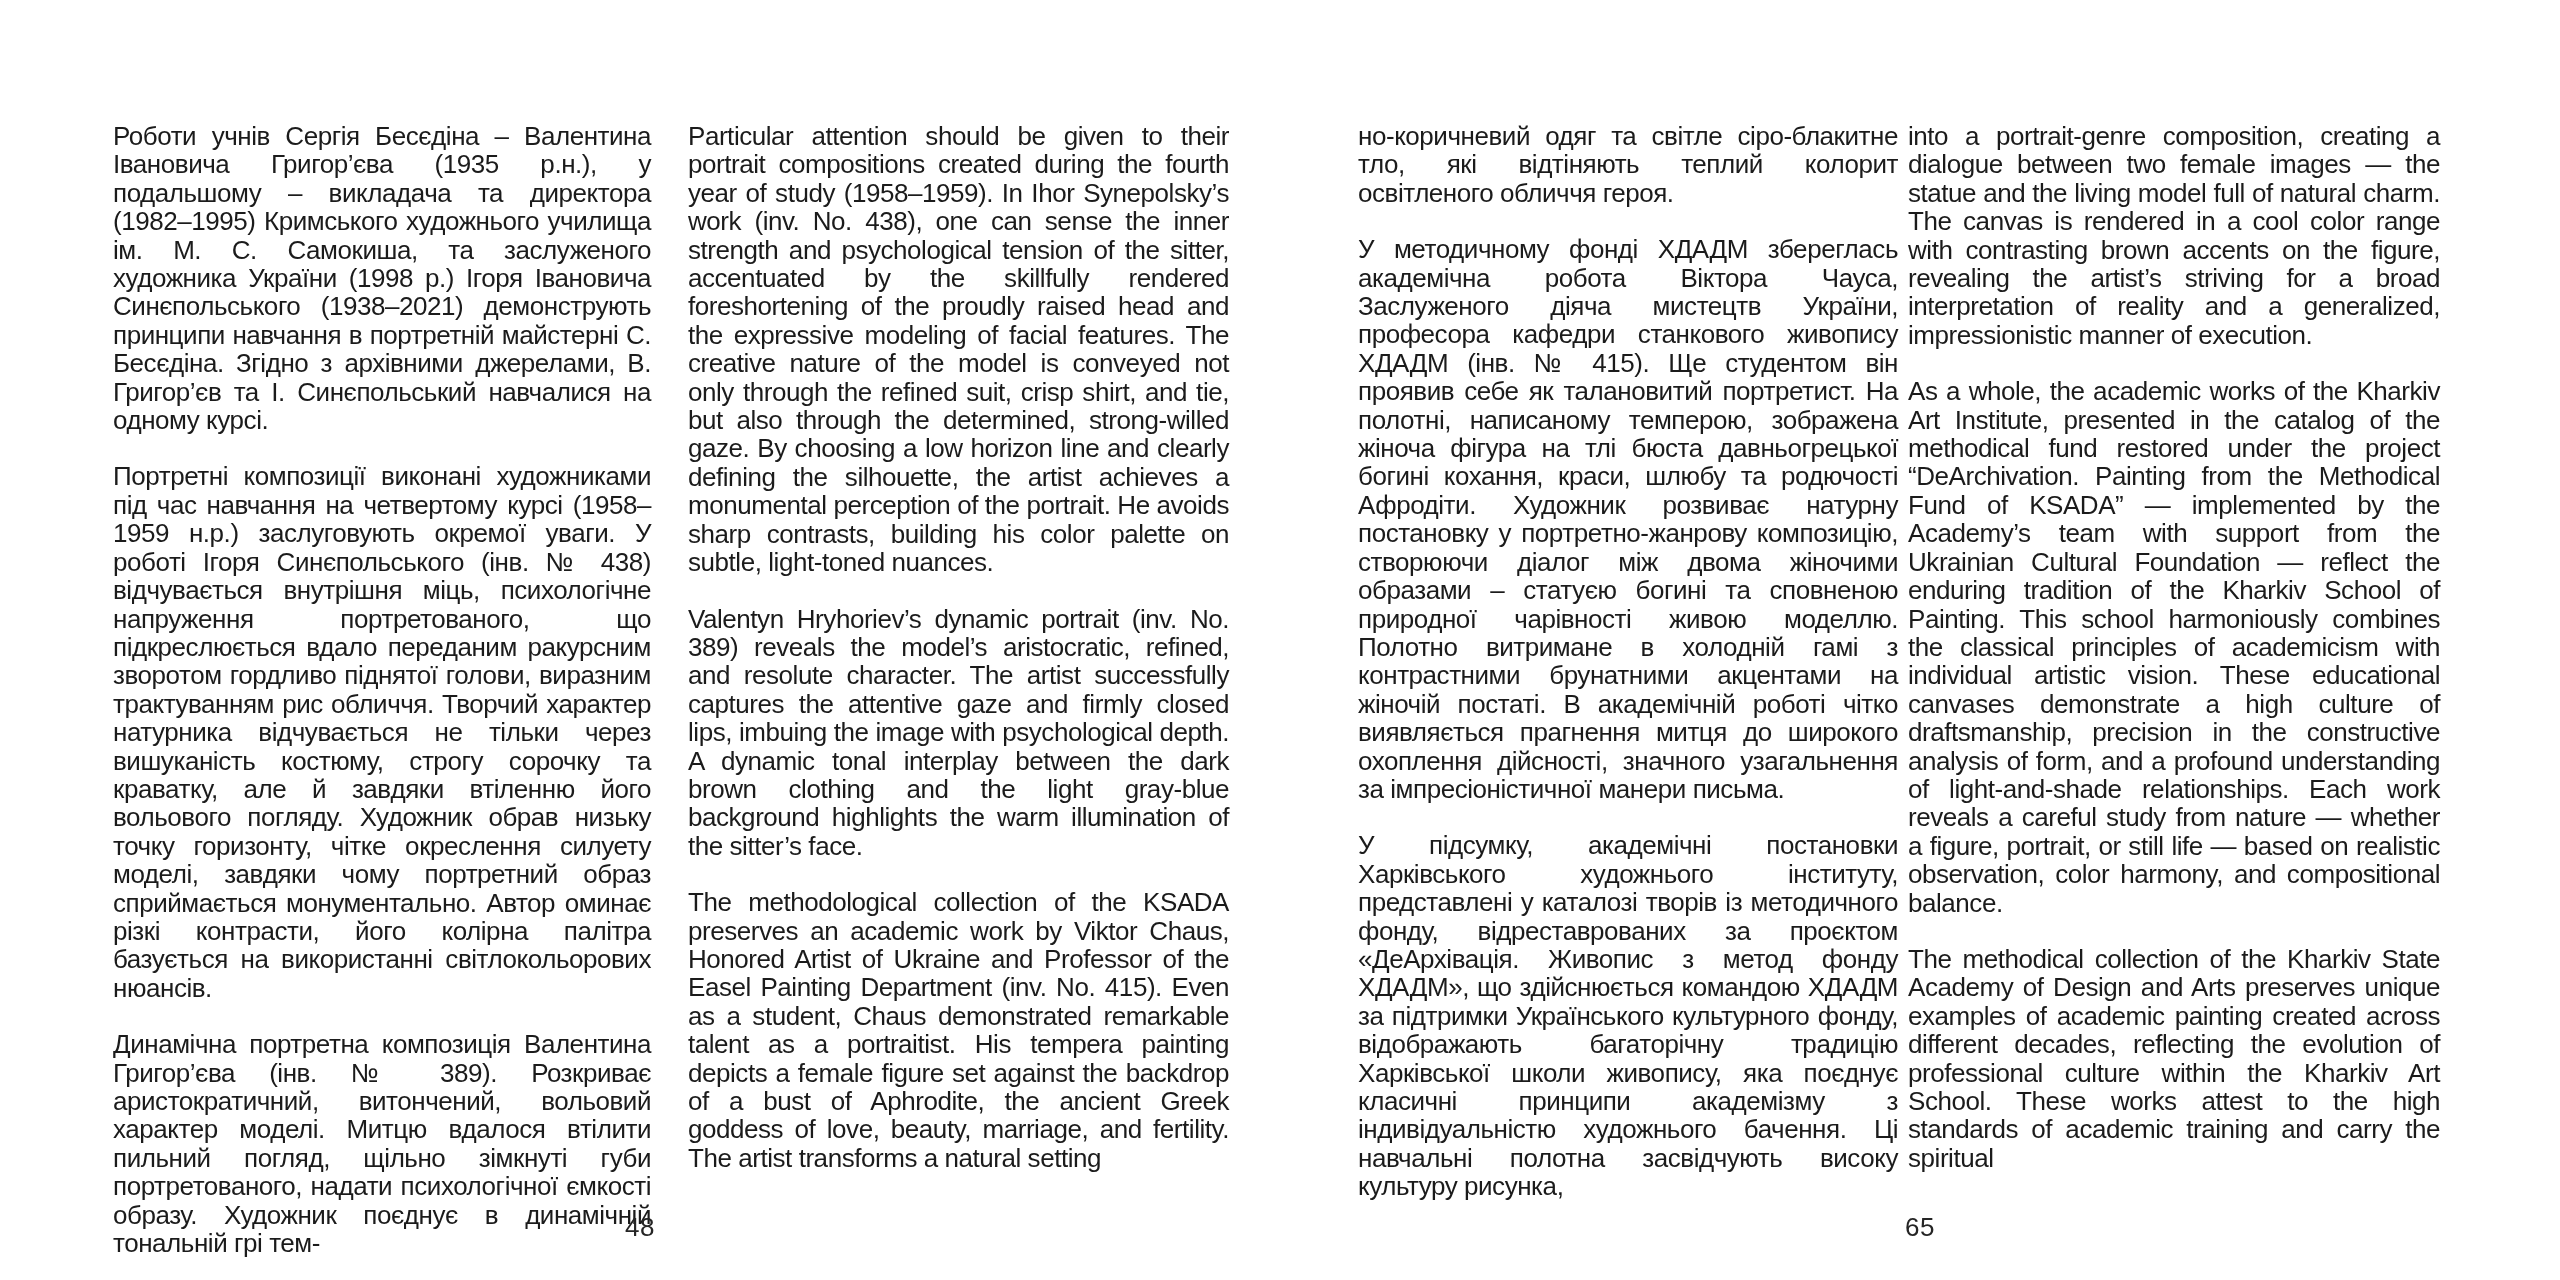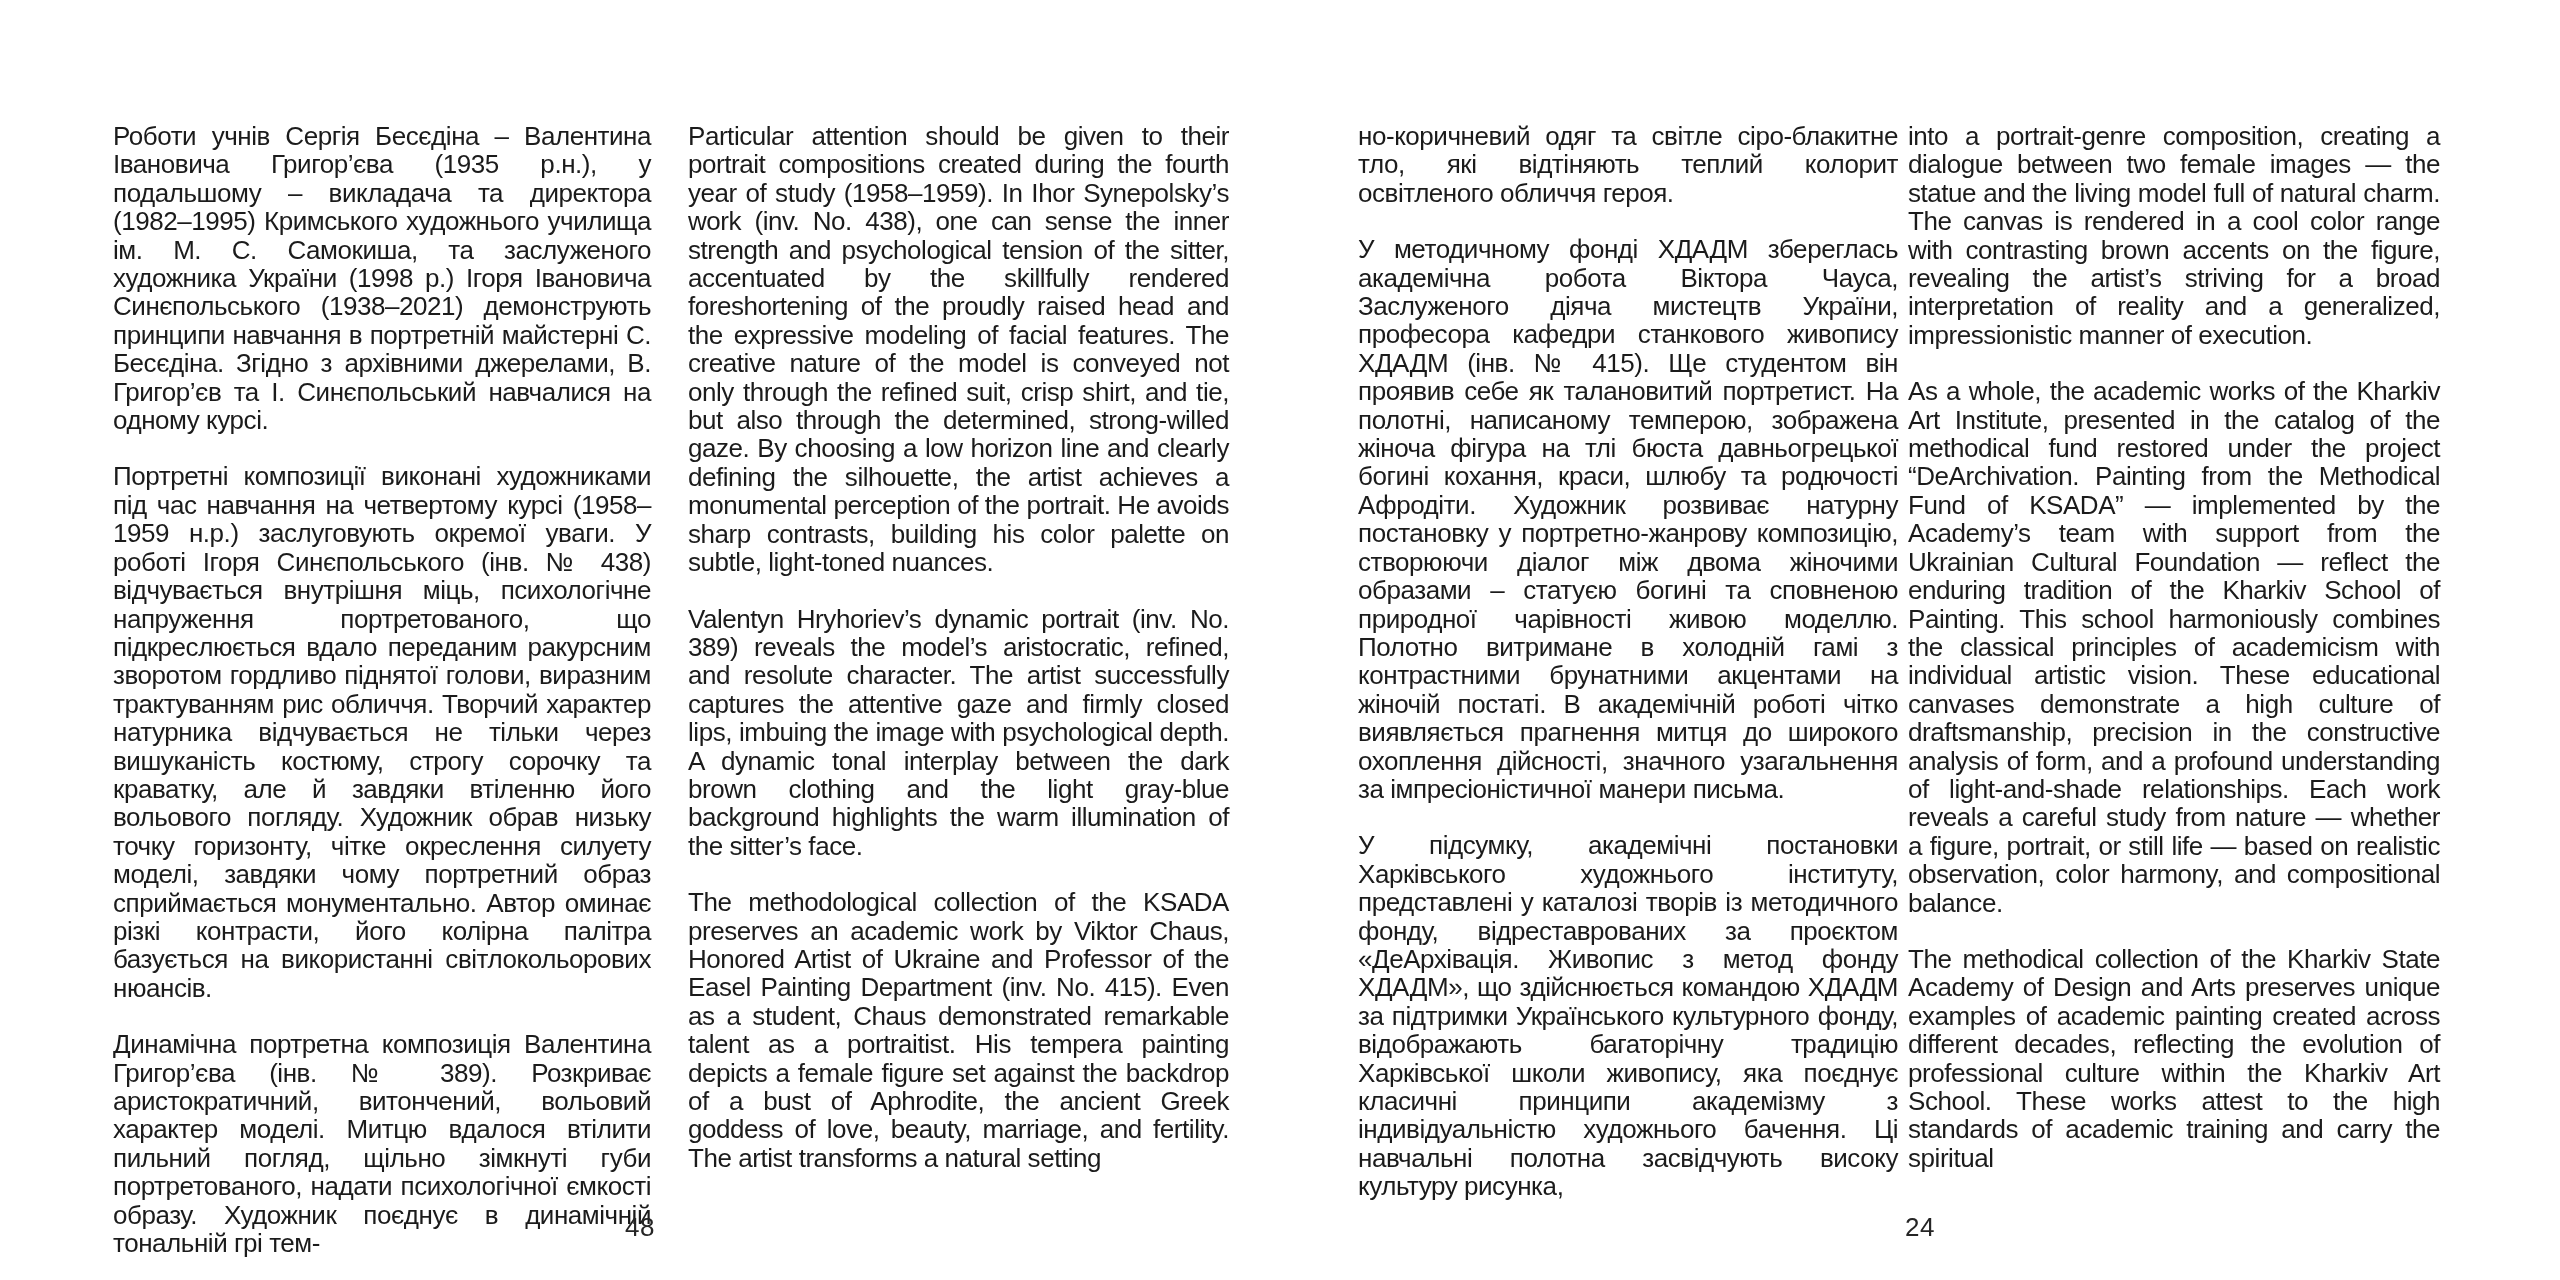--- a/index.html
+++ b/index.html
@@ -87,16 +87,16 @@
     <div class="column col-c" lang="uk">
       <p>но-коричневий одяг та світле сіро-блакитне тло, які відтіняють теплий колорит освітленого обличчя героя.</p>
       <p>У методичному фонді ХДАДМ збереглась академічна робота Віктора Чауса, Заслуженого діяча мистецтв України, професора кафедри станкового живопису ХДАДМ (інв. № 415). Ще студентом він проявив себе як талановитий портретист. На полотні, написаному темперою, зображена жіноча фігура на тлі бюста давньогрецької богині кохання, краси, шлюбу та родючості Афродіти. Художник розвиває натурну постановку у портретно-жанрову композицію, створюючи діалог між двома жіночими образами – статуєю богині та сповненою природної чарівності живою моделлю. Полотно витримане в холодній гамі з контрастними брунатними акцентами на жіночій постаті. В академічній роботі чітко виявляється прагнення митця до широкого охоплення дійсності, значного узагальнення за імпресіоністичної манери письма.</p>
       <p>У підсумку, академічні постановки Харківського художнього інституту, представлені у каталозі творів із методичного фонду, відреставрованих за проєктом «ДеАрхівація. Живопис з метод фонду ХДАДМ», що здійснюється командою ХДАДМ за підтримки Українського культурного фонду, відображають багаторічну традицію Харківської школи живопису, яка поєднує класичні принципи академізму з індивідуальністю художнього бачення. Ці навчальні полотна засвідчують високу культуру рисунка,</p>
     </div>
     <div class="column col-d" lang="en">
       <p>into a portrait-genre composition, creating a dialogue between two female images — the statue and the living model full of natural charm. The canvas is rendered in a cool color range with contrasting brown accents on the figure, revealing the artist’s striving for a broad interpretation of reality and a generalized, impressionistic manner of execution.</p>
       <p>As a whole, the academic works of the Kharkiv Art Institute, presented in the catalog of the methodical fund restored under the project “DeArchivation. Painting from the Methodical Fund of KSADA” — implemented by the Academy’s team with support from the Ukrainian Cultural Foundation — reflect the enduring tradition of the Kharkiv School of Painting. This school harmoniously combines the classical principles of academicism with individual artistic vision. These educational canvases demonstrate a high culture of draftsmanship, precision in the constructive analysis of form, and a profound understanding of light-and-shade relationships. Each work reveals a careful study from nature — whether a figure, portrait, or still life — based on realistic observation, color harmony, and compositional balance.</p>
       <p>The methodical collection of the Kharkiv State Academy of Design and Arts preserves unique examples of academic painting created across different decades, reflecting the evolution of professional culture within the Kharkiv Art School. These works attest to the high standards of academic training and carry the spiritual</p>
     </div>
-    <div class="page-number">24</div>
+    <div class="page-number">65</div>
   </section>
 
 </div>
 
 </body></html>

